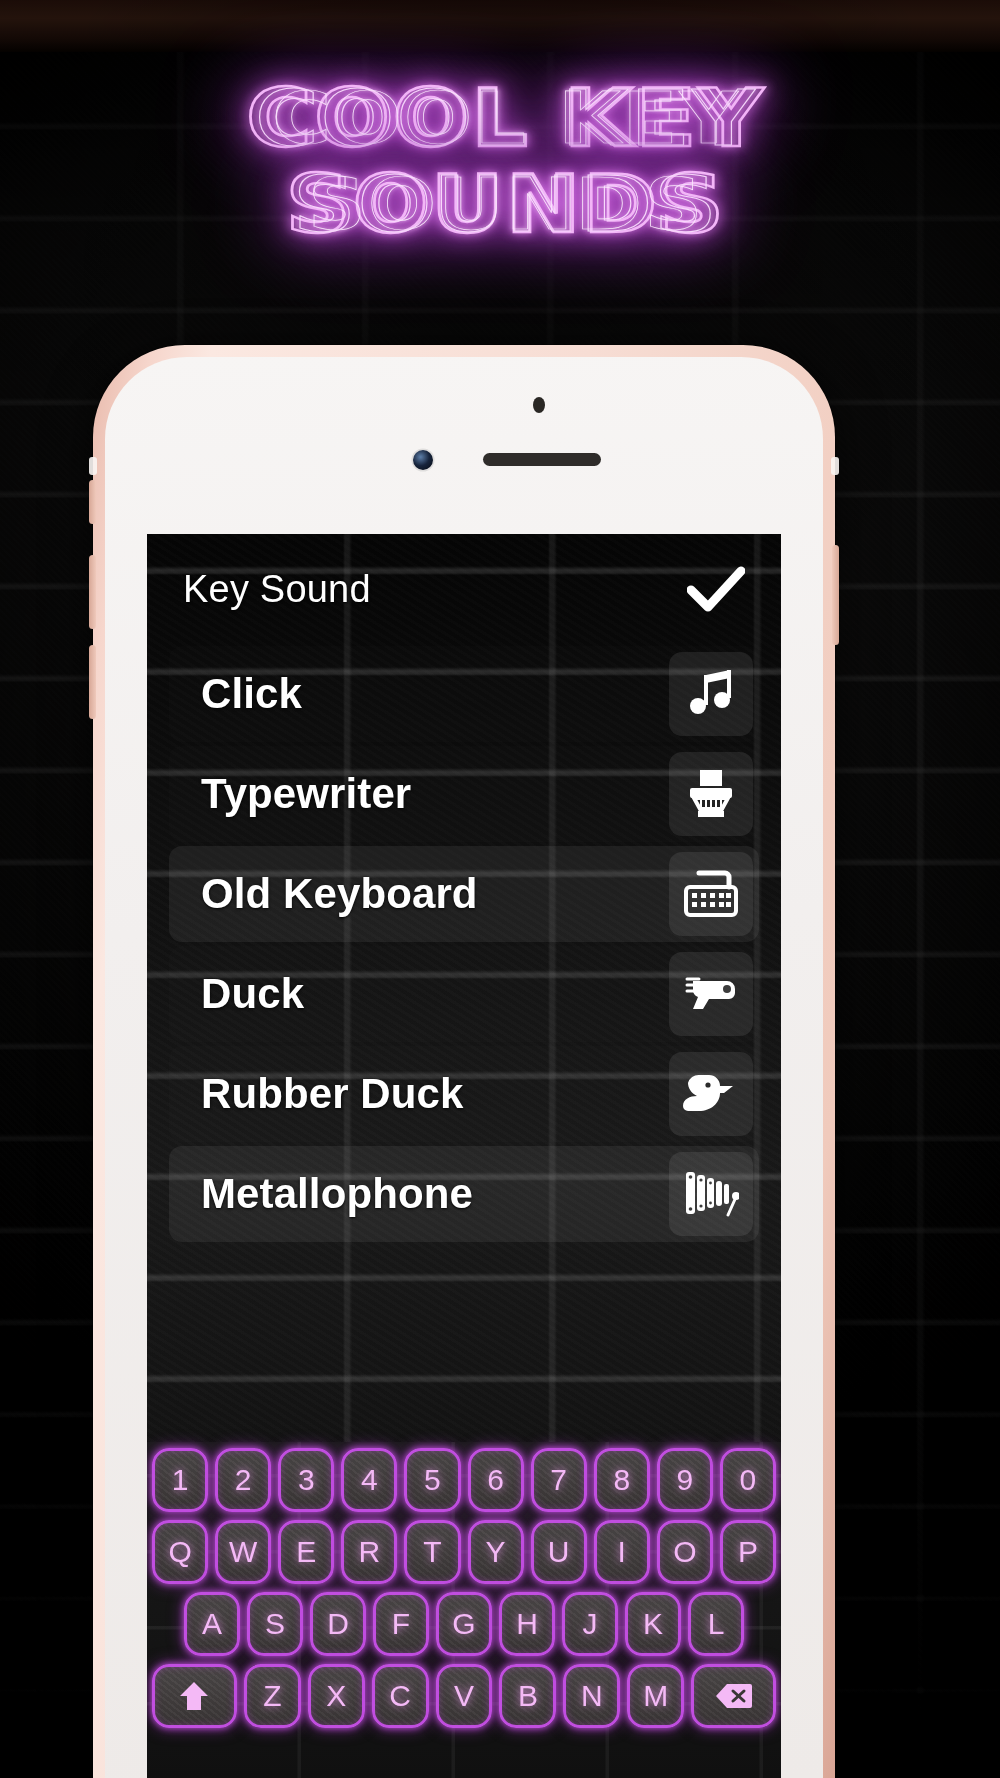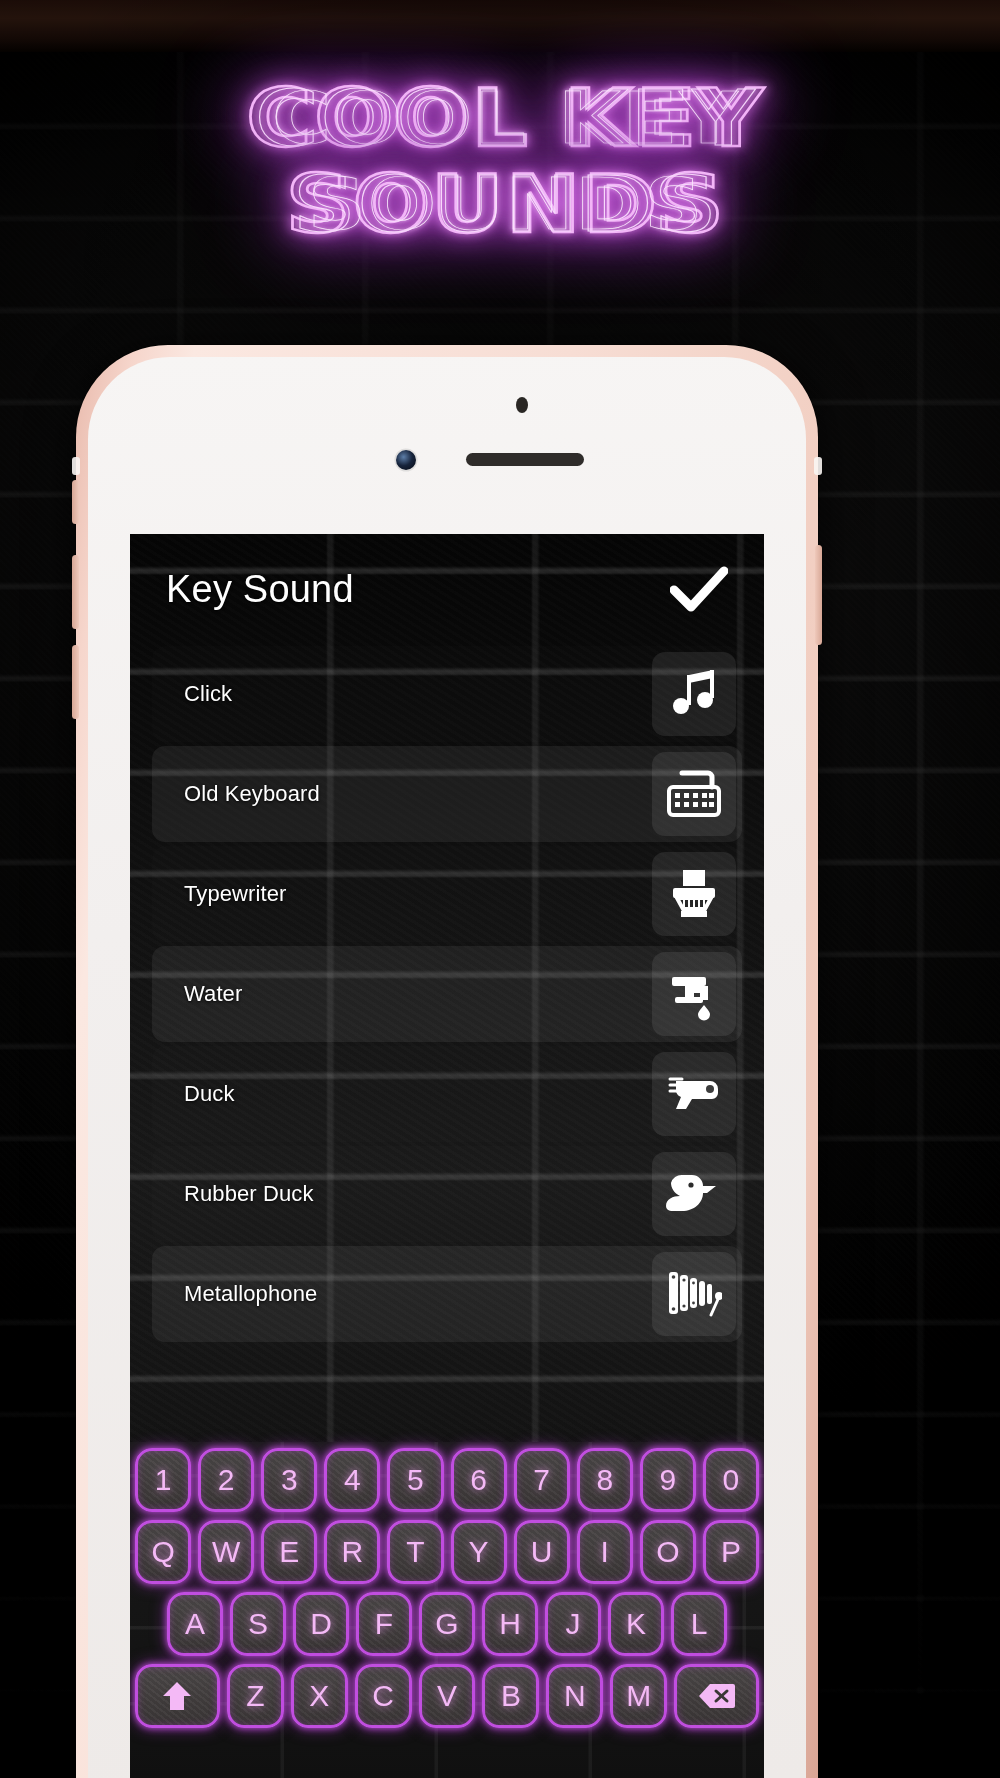--- a/index.html
+++ b/index.html
@@ -88,21 +88,21 @@
   .neon-line::after {
     -webkit-text-stroke:0.8px #fbe9fd;
     transform:scale(0.90);
     transform-origin:50% 50%;
     filter:drop-shadow(0 0 2px #f3c9fa);
   }
 
   
   #phone {
     position:absolute;
-    left:76px; top:345px;
+    left:93px; top:345px;
     width:742px; height:1433px;
     z-index:6;
   }
   #phone-body {
     position:absolute; inset:0;
     border-radius:92px 92px 0 0;
     background:linear-gradient(100deg,#e8b9ab 0%, #f6d6cc 6%, #fbe8e1 12%, #f7ddd4 50%, #f0cabc 88%, #d9a595 100%);
     box-shadow:0 10px 48px rgba(0,0,0,0.75), 0 0 0 1px rgba(0,0,0,0.25);
   }
   #phone-face {
@@ -185,21 +185,21 @@
     position:relative;
     height:96px;
     margin-bottom:4px;
     border-radius:13px;
     display:flex; align-items:center;
     padding:0 6px 0 32px;
   }
   .sound-row.alt { background:rgba(255,255,255,0.065); }
   .sound-row.plain { background:rgba(255,255,255,0.012); }
   .sound-label {
-    color:#ffffff; font-size:22px; font-weight:400; letter-spacing:0.1px;
+    color:#ffffff; font-size:42px; font-weight:700; letter-spacing:0.1px;
     text-shadow:0 1px 3px rgba(0,0,0,0.95);
     flex:1;
   }
   .sound-icon {
     width:84px; height:84px; flex:none;
     border-radius:13px;
     background:rgba(255,255,255,0.085);
     display:flex; align-items:center; justify-content:center;
   }
   .sound-icon svg { display:block; }
@@ -286,20 +286,39 @@
             <svg width="54" height="54" viewBox="0 0 54 54">
               <path d="M22 8 L46 3 L46 11 L22 16 Z" fill="#fff"></path>
               <rect x="20" y="8" width="4" height="30" fill="#fff"></rect>
               <rect x="43" y="3" width="4" height="28" fill="#fff"></rect>
               <circle cx="14" cy="39" r="8" fill="#fff"></circle>
               <circle cx="38" cy="33" r="8" fill="#fff"></circle>
             </svg>
           </div>
         </div>
 
+        <div class="sound-row plain">
+          <div class="sound-label">Typewriter</div>
+          <div class="sound-icon">
+            <svg width="54" height="54" viewBox="0 0 54 54">
+              <rect x="16" y="3" width="22" height="16" fill="#fff"></rect>
+              <rect x="6" y="21" width="42" height="10" rx="2" fill="#fff"></rect>
+              <path d="M10 31 L16 42 H38 L44 31 Z" fill="none" stroke="#fff" stroke-width="4"></path>
+              <rect x="14" y="44" width="26" height="6" fill="#fff"></rect>
+              <g stroke="#fff" stroke-width="2">
+                <line x1="17" y1="33" x2="17" y2="40"></line>
+                  <line x1="22" y1="33" x2="22" y2="40"></line>
+                <line x1="27" y1="33" x2="27" y2="40"></line>
+                  <line x1="32" y1="33" x2="32" y2="40"></line>
+                <line x1="37" y1="33" x2="37" y2="40"></line>
+              </g>
+            </svg>
+          </div>
+        </div>
+
         <div class="sound-row alt">
           <div class="sound-label">Old Keyboard</div>
           <div class="sound-icon">
             <svg width="56" height="50" viewBox="0 0 56 50">
               <path d="M16 4 h26 a4 4 0 0 1 4 4 v10" fill="none" stroke="#fff" stroke-width="5" stroke-linecap="round"></path>
               <rect x="3" y="18" width="50" height="28" rx="4" fill="none" stroke="#fff" stroke-width="4"></rect>
               <g fill="#fff">
                 <rect x="9" y="24" width="5" height="5"></rect>
                   <rect x="18" y="24" width="5" height="5"></rect>
                 <rect x="27" y="24" width="5" height="5"></rect>
@@ -308,51 +327,20 @@
                   <rect x="18" y="33" width="5" height="5"></rect>
                 <rect x="27" y="33" width="5" height="5"></rect>
                   <rect x="36" y="33" width="5" height="5"></rect>
                 <rect x="43" y="24" width="5" height="5"></rect>
                   <rect x="43" y="33" width="5" height="5"></rect>
               </g>
             </svg>
           </div>
         </div>
 
-        <div class="sound-row plain">
-          <div class="sound-label">Typewriter</div>
-          <div class="sound-icon">
-            <svg width="54" height="54" viewBox="0 0 54 54">
-              <rect x="16" y="3" width="22" height="16" fill="#fff"></rect>
-              <rect x="6" y="21" width="42" height="10" rx="2" fill="#fff"></rect>
-              <path d="M10 31 L16 42 H38 L44 31 Z" fill="none" stroke="#fff" stroke-width="4"></path>
-              <rect x="14" y="44" width="26" height="6" fill="#fff"></rect>
-              <g stroke="#fff" stroke-width="2">
-                <line x1="17" y1="33" x2="17" y2="40"></line>
-                  <line x1="22" y1="33" x2="22" y2="40"></line>
-                <line x1="27" y1="33" x2="27" y2="40"></line>
-                  <line x1="32" y1="33" x2="32" y2="40"></line>
-                <line x1="37" y1="33" x2="37" y2="40"></line>
-              </g>
-            </svg>
-          </div>
-        </div>
-
-        <div class="sound-row alt">
-          <div class="sound-label">Water</div>
-          <div class="sound-icon">
-            <svg width="54" height="54" viewBox="0 0 54 54">
-              <rect x="5" y="10" width="34" height="9" rx="2" fill="#fff"></rect>
-              <rect x="18" y="19" width="9" height="11" fill="#fff"></rect>
-              <path d="M27 19 h14 v14 h-8 v-7 h-6 z" fill="#fff"></path>
-              <rect x="8" y="30" width="28" height="6" rx="2" fill="#fff"></rect>
-              <path d="M37 38 c4 5 6 7 6 9.5 a6 6 0 0 1 -12 0 c0 -2.5 2 -4.5 6 -9.5 z" fill="#fff"></path>
-            </svg>
-          </div>
-        </div>
 
         <div class="sound-row plain">
           <div class="sound-label">Duck</div>
           <div class="sound-icon">
             <svg width="56" height="50" viewBox="0 0 56 50">
               <path d="M14 12 h30 a8 8 0 0 1 8 8 v4 a6 6 0 0 1 -6 6 h-20 l-6 10 h-10 l5 -12 a8 8 0 0 1 -5 -8 v-8 z" fill="#fff"></path>
               <g stroke="#fff" stroke-width="3" stroke-linecap="round">
                 <line x1="4" y1="10" x2="16" y2="10"></line>
                   <line x1="4" y1="16" x2="16" y2="16"></line>
                 <line x1="4" y1="22" x2="16" y2="22"></line>

